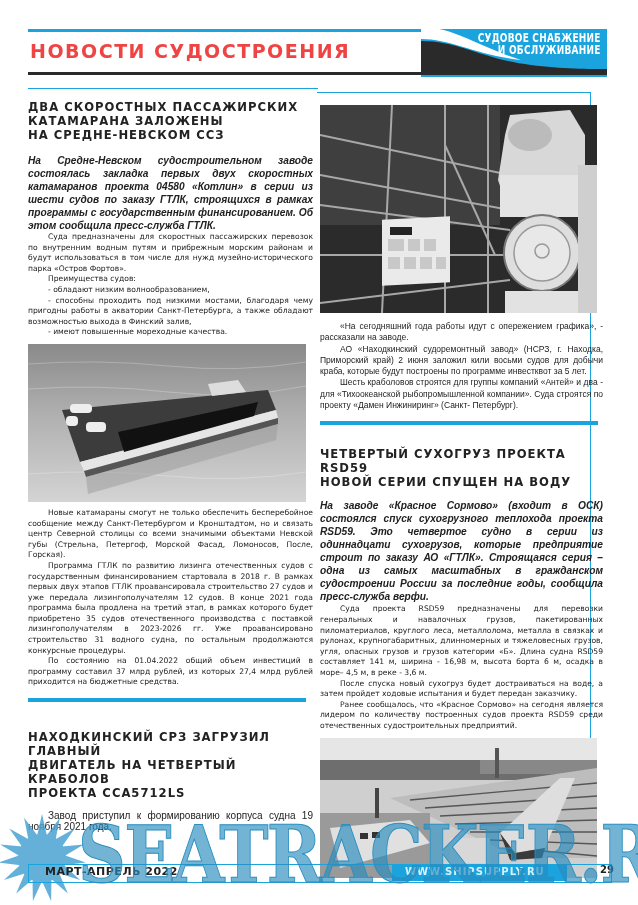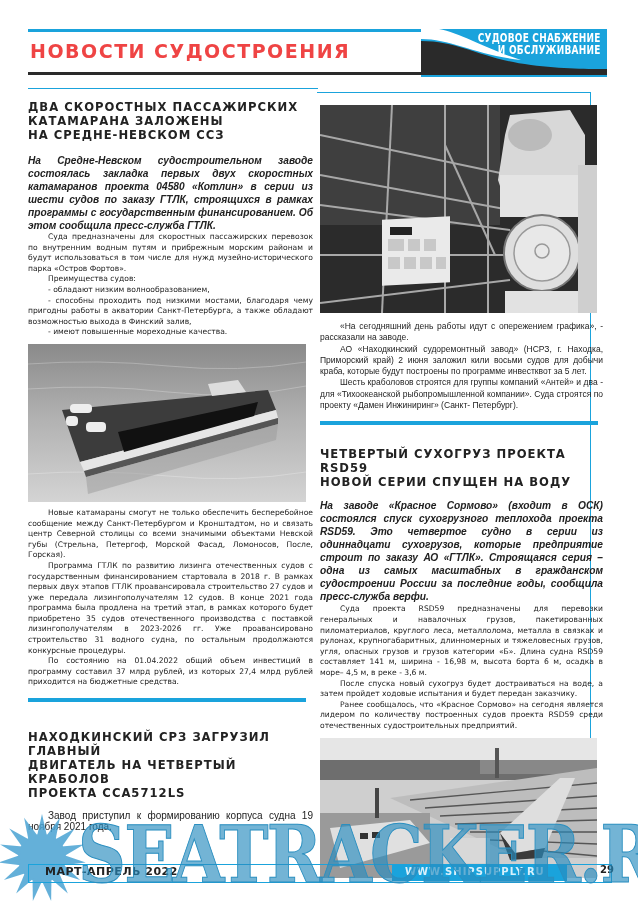--- a/index.html
+++ b/index.html
@@ -136,21 +136,21 @@
       <ellipse cx="210" cy="30" rx="22" ry="16" fill="#bbb"></ellipse>
       <rect x="180" y="70" width="78" height="42" fill="#e4e4e4"></rect>
       <circle cx="222" cy="148" r="38" fill="#dedede" stroke="#777" stroke-width="2"></circle>
       <circle cx="222" cy="148" r="28" fill="#e8e8e8" stroke="#999" stroke-width="1.5"></circle>
       <circle cx="222" cy="146" r="7" fill="none" stroke="#999" stroke-width="1.5"></circle>
       <rect x="185" y="186" width="85" height="22" fill="#e2e2e2"></rect>
       <rect x="258" y="60" width="19" height="148" fill="#cfcfcf"></rect>
     </svg>
   </div>
   <div class="body" style="margin-top:8px;font-size:8.5px;line-height:11.3px;">
-    <span class="ind">«На сегодняшний день работы идут с опережением графика», - рассказали на заводе.</span>
+    <span class="ind">«На сегодняшний года работы идут с опережением графика», - рассказали на заводе.</span>
     <span class="ind">АО «Находкинский судоремонтный завод» (НСРЗ, г. Находка, Приморский край) 2 июня заложил кили восьми судов для добычи краба, которые будут построены по программе инвестквот за 5 лет.</span>
     <span class="ind">Шесть краболовов строятся для группы компаний «Антей» и два - для «Тихоокеанской рыбопромышленной компании». Суда строятся по проекту «Дамен Инжиниринг» (Санкт- Петербург).</span>
   </div>
   <div class="sep" style="margin-top:10px;width:278px;"></div>
 
   <div style="margin-top:22px;">
     <h2>
       <span>ЧЕТВЕРТЫЙ СУХОГРУЗ ПРОЕКТА RSD59</span><br>
       <span>НОВОЙ СЕРИИ СПУЩЕН НА ВОДУ</span>
     </h2>

